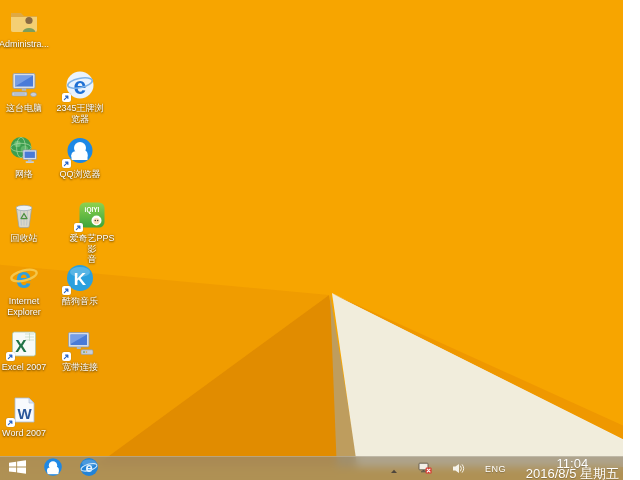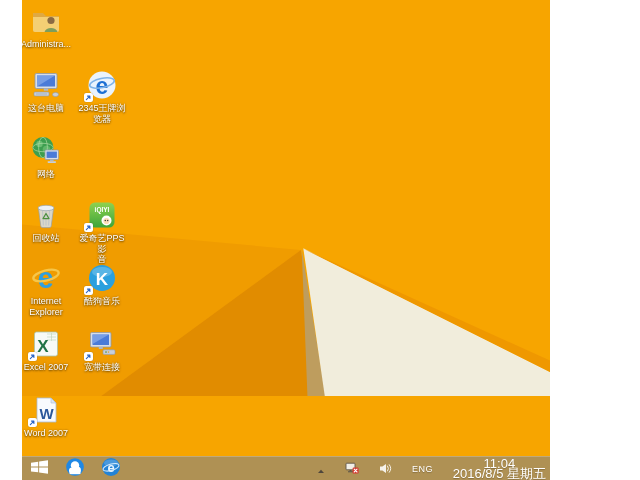--- a/index.html
+++ b/index.html
@@ -1,17 +1,17 @@
 <!DOCTYPE html>
 <html><head>
 <meta charset="utf-8">
 <style>
   html,body{margin:0;padding:0;}
   body{width:640px;height:480px;overflow:hidden;font-family:"Liberation Sans",sans-serif;}
-  .desktop{position:relative;width:528px;height:480px;overflow:hidden;background:#F7A500;margin-left:22px;}
+  .desktop{position:relative;width:623px;height:480px;overflow:hidden;background:#F7A500;}
   .wallpaper{position:absolute;inset:0;display:block;}
 
   
   .desk-icon{position:absolute;width:56px;display:flex;flex-direction:column;align-items:center;cursor:default;}
   .ico{width:32px;height:32px;position:relative;flex:0 0 auto;}
   .ico svg{display:block;}
   .lbl{margin-top:2px;font-size:9px;line-height:10.5px;color:#fff;text-align:center;white-space:pre-line;
        text-shadow:0 1px 2px rgba(60,40,0,.75),0 0 2px rgba(60,40,0,.5);}
   .badge{position:absolute;left:-2px;bottom:-1px;width:9px;height:9px;background:#fff;border-radius:2px;
          box-shadow:0 0 1px rgba(0,0,0,.45);display:flex;align-items:center;justify-content:center;}
@@ -158,22 +158,46 @@
       <span class="badge">
         <svg width="7" height="7" viewBox="0 0 8 8">
             <path d="M1.5 6.5 L5.6 2.4 M5.6 2.4 H2.8 M5.6 2.4 V5.2" stroke="#2763C5" stroke-width="1.2" fill="none" stroke-linecap="round"></path>
           </svg>
       </span>
     </span>
     <span class="lbl">2345王牌浏
 览器</span>
   </div>
 
-
-  <div class="desk-icon" style="left:52px;top:199px">
+  <div class="desk-icon" style="left:52px;top:135px">
+    <span class="ico">
+      <svg width="32" height="32" viewBox="0 0 32 32">
+        <defs>
+            <clipPath id="qqd-clip">
+              <circle cx="16" cy="15.5" r="12.5"></circle>
+            </clipPath>
+          </defs>
+        <circle cx="16" cy="15.5" r="12.5" fill="#1E88E5"></circle>
+        <circle cx="16" cy="13" r="6" fill="#fff"></circle>
+        <g clip-path="url(#qqd-clip)">
+          <circle cx="11.5" cy="20.5" r="4.2" fill="#fff"></circle>
+          <circle cx="18.5" cy="19.8" r="5.2" fill="#fff"></circle>
+          <rect x="7.5" y="20" width="16" height="5" fill="#fff"></rect>
+        </g>
+      </svg>
+      <span class="badge">
+        <svg width="7" height="7" viewBox="0 0 8 8">
+            <path d="M1.5 6.5 L5.6 2.4 M5.6 2.4 H2.8 M5.6 2.4 V5.2" stroke="#2763C5" stroke-width="1.2" fill="none" stroke-linecap="round"></path>
+          </svg>
+      </span>
+    </span>
+    <span class="lbl">QQ浏览器</span>
+  </div>
+
+  <div class="desk-icon" style="left:64px;top:199px">
     <span class="ico">
       <svg width="32" height="32" viewBox="0 0 32 32">
         <defs>
           <linearGradient id="ppsg" x1="0" y1="0" x2="0" y2="1">
             <stop offset="0" stop-color="#8FD14F"></stop>
               <stop offset="1" stop-color="#3DA53B"></stop>
           </linearGradient>
         </defs>
         <rect x="3.5" y="3.5" width="25" height="25" rx="5.5" fill="url(#ppsg)"></rect>
         <text x="16" y="13" font-size="6.5" font-weight="bold" fill="#fff" text-anchor="middle" font-family="Liberation Sans, sans-serif">iQIYI</text>

